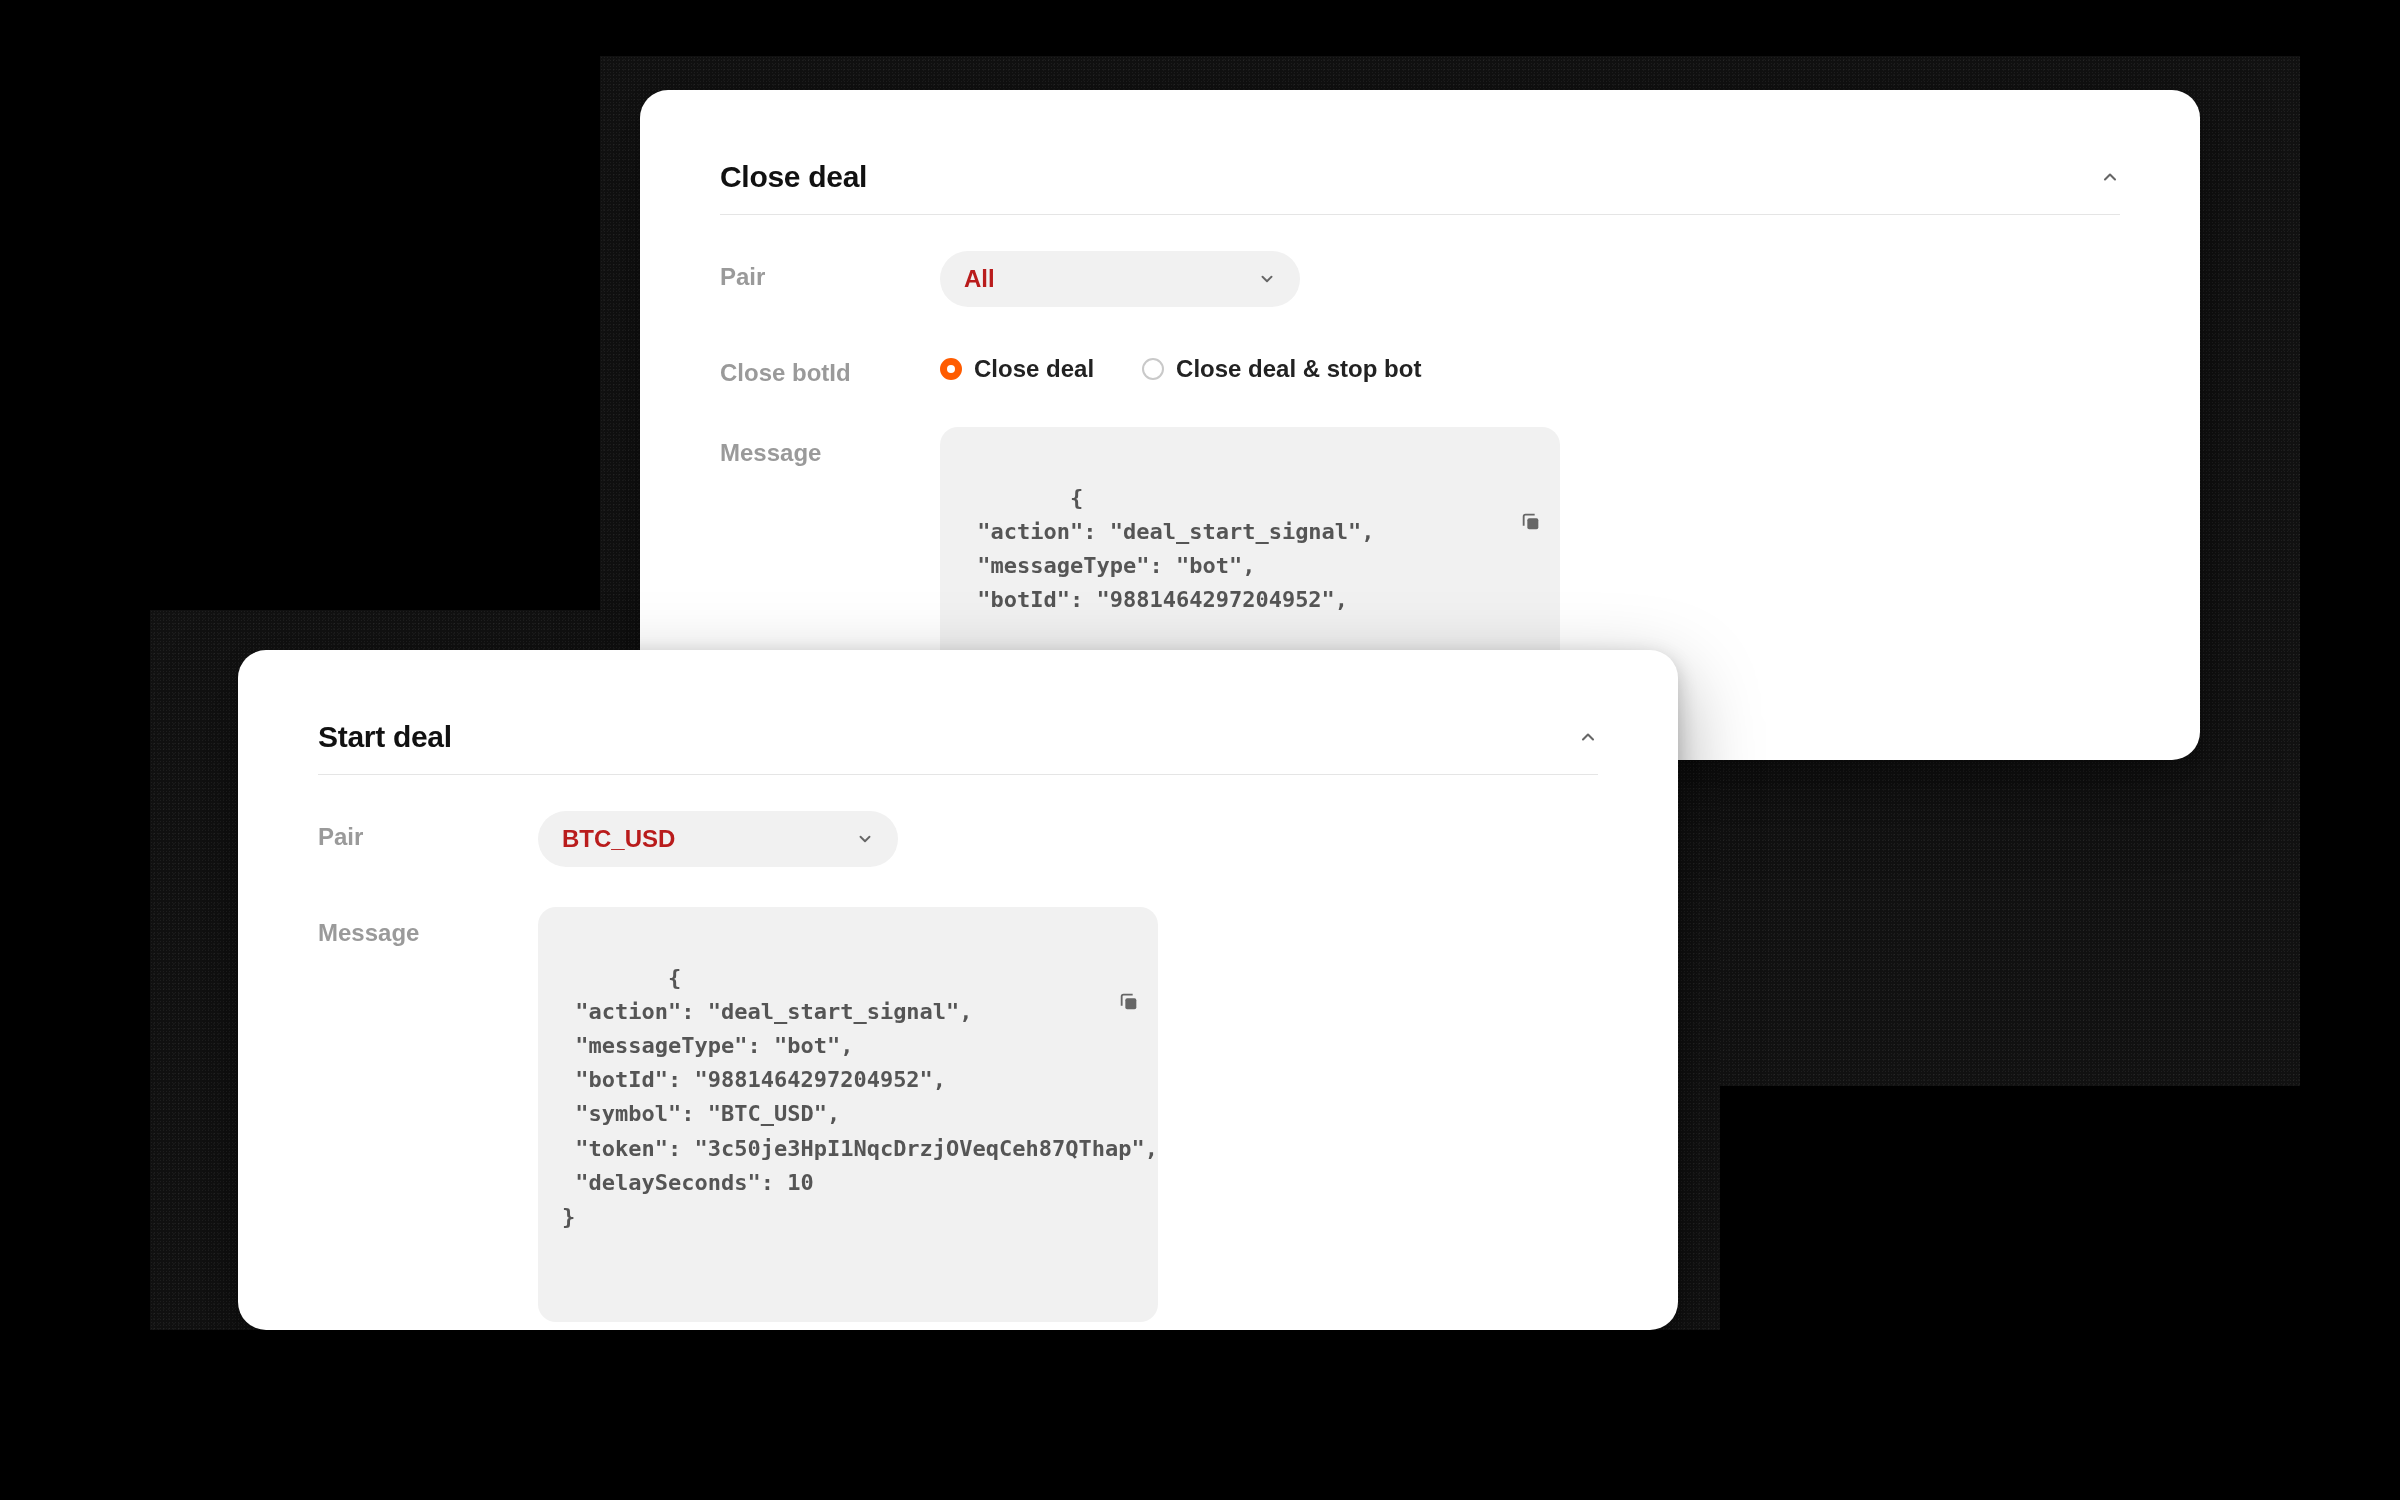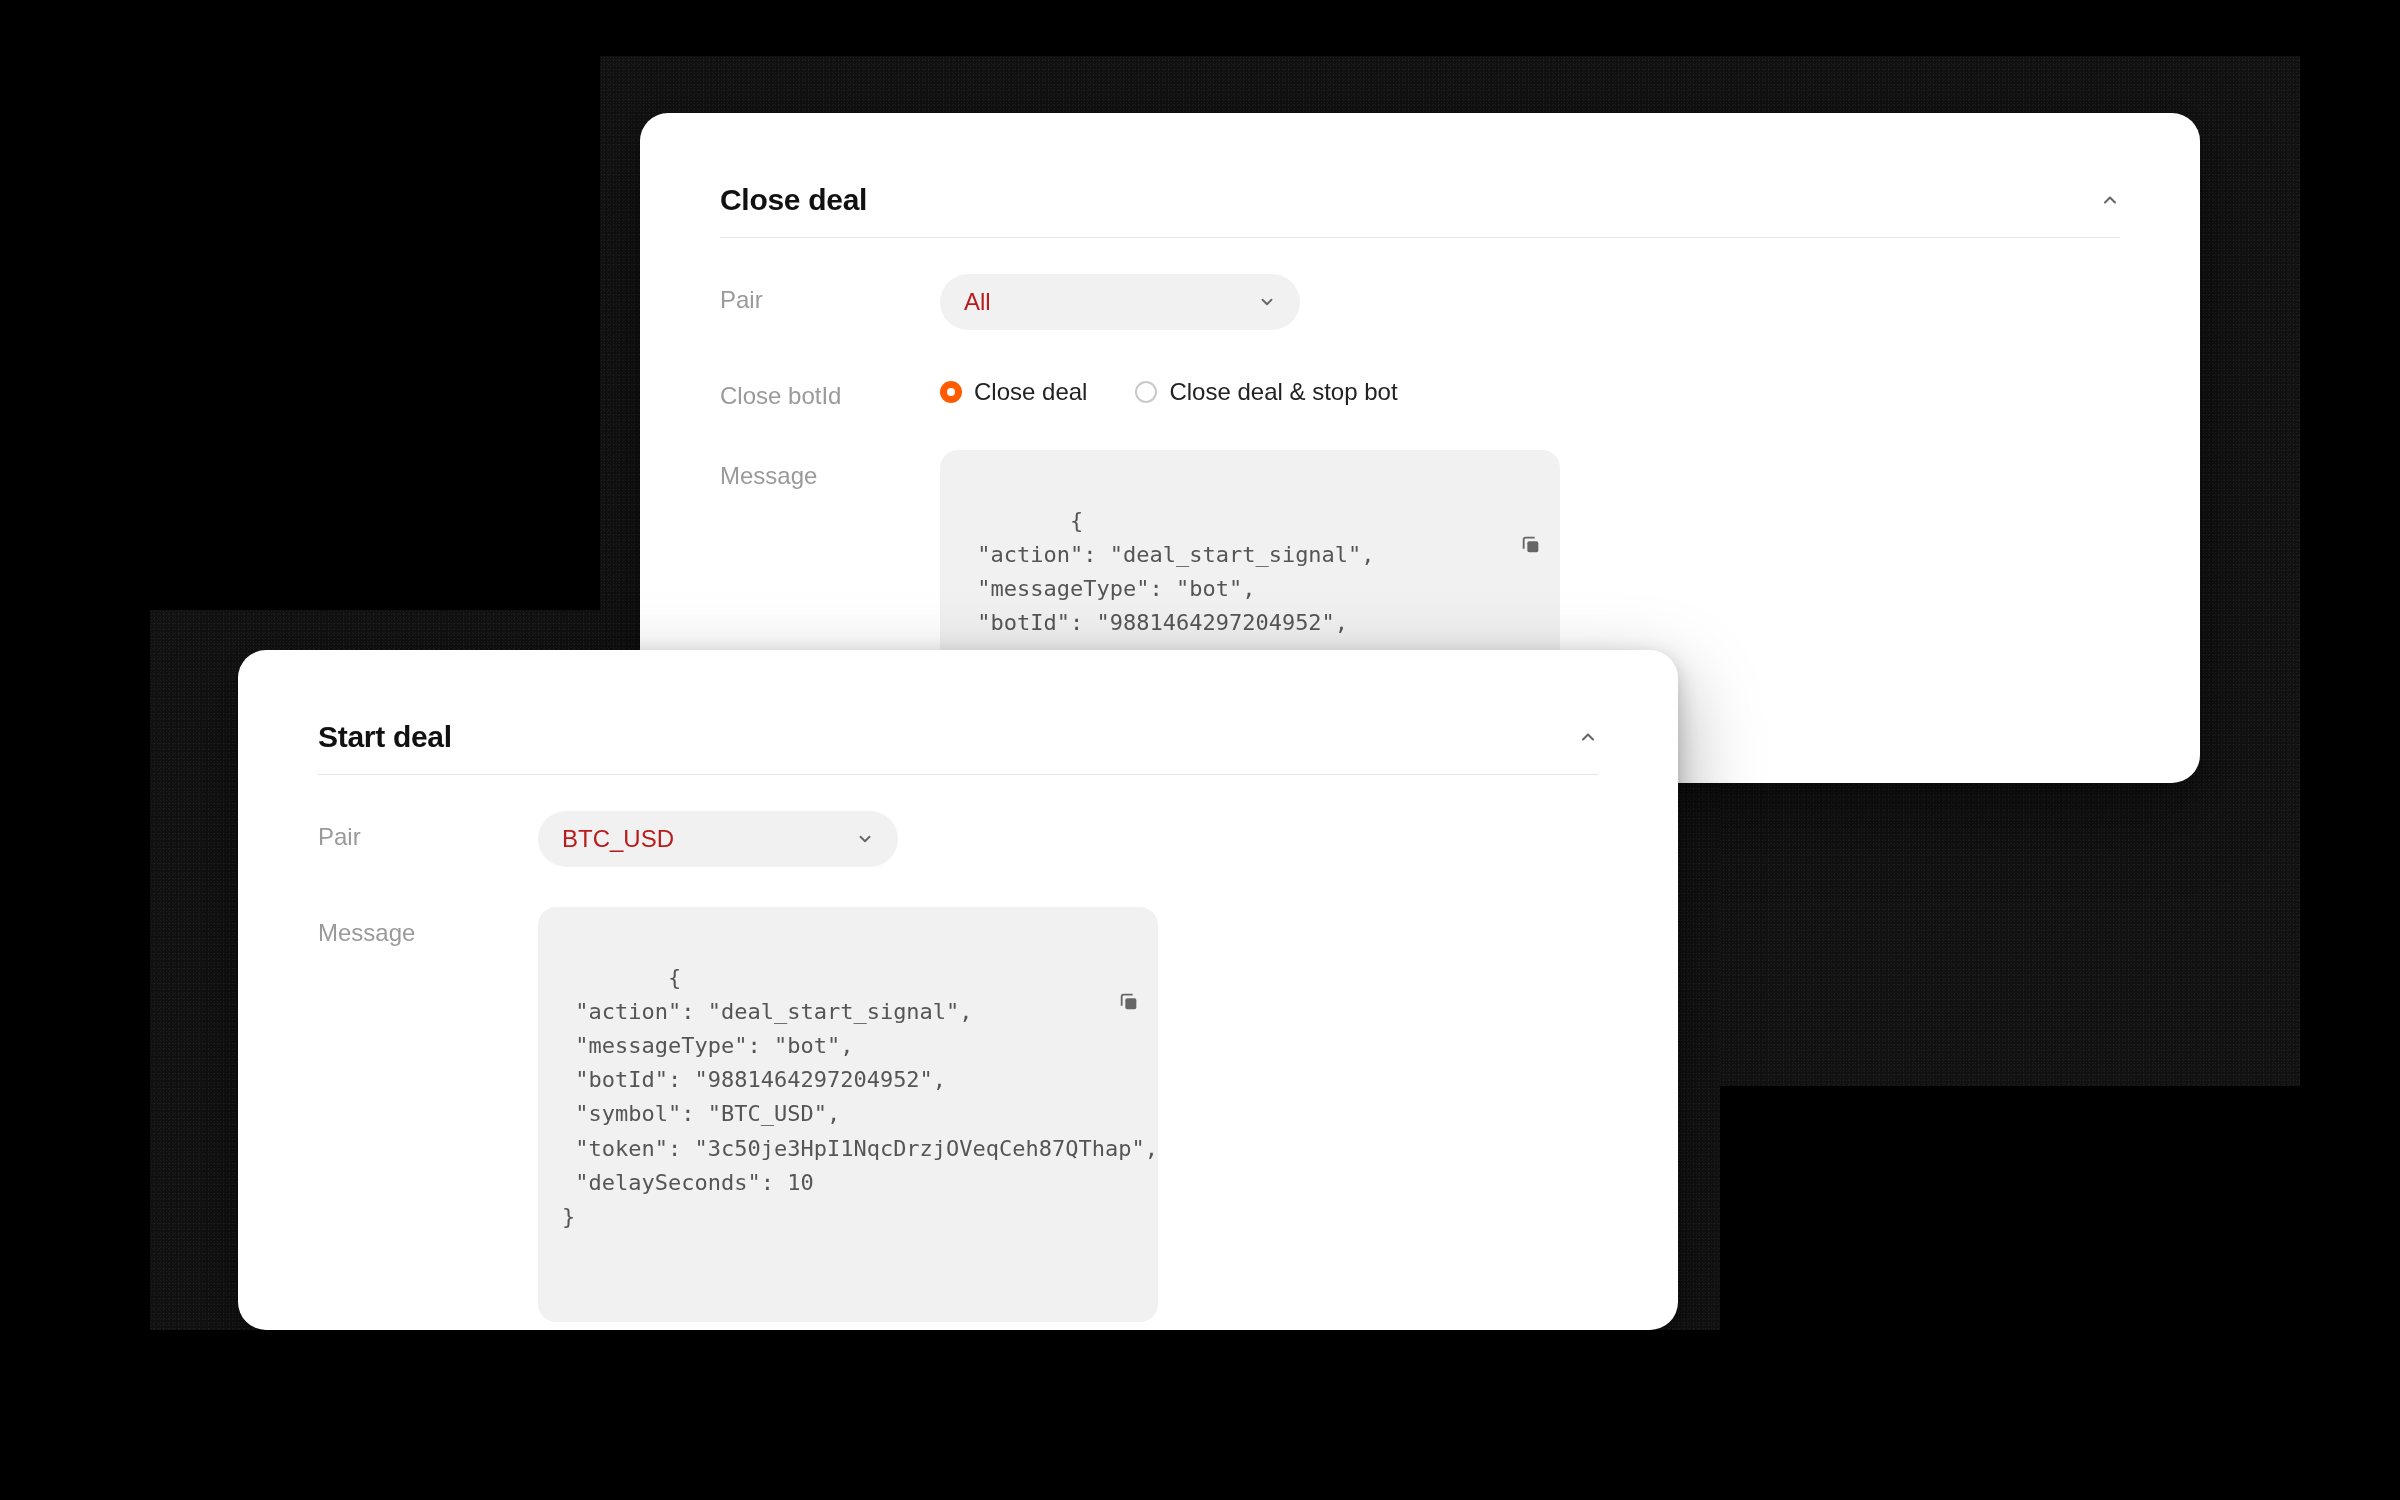--- a/index.html
+++ b/index.html
@@ -31,21 +31,20 @@
     background: #fff;
     border-radius: 28px;
     box-shadow: 0 30px 80px rgba(0,0,0,0.35), 0 6px 20px rgba(0,0,0,0.2);
     padding: 70px 80px 80px 80px;
   }
   .card.close-deal {
     top: 90px;
     left: 640px;
     width: 1560px;
     height: 670px;
-    margin-top: 23px;
   }
   .card.start-deal {
     top: 650px;
     left: 190px;
     width: 1440px;
     height: 680px;
     margin-left: 48px;
   }
   .card-header {
     display: flex;
@@ -65,20 +64,21 @@
     width: 20px;
     height: 20px;
     color: #666;
     cursor: pointer;
   }
   .chevron-up svg { width: 100%; height: 100%; display: block; }
   .row {
     display: flex;
     align-items: flex-start;
     margin-bottom: 40px;
+    font-weight: bold;
   }
   .row-label {
     width: 220px;
     flex-shrink: 0;
     font-size: 24px;
     color: #9a9a9a;
     padding-top: 12px;
   }
   .row-content { flex: 1; }
   .select-pill {

